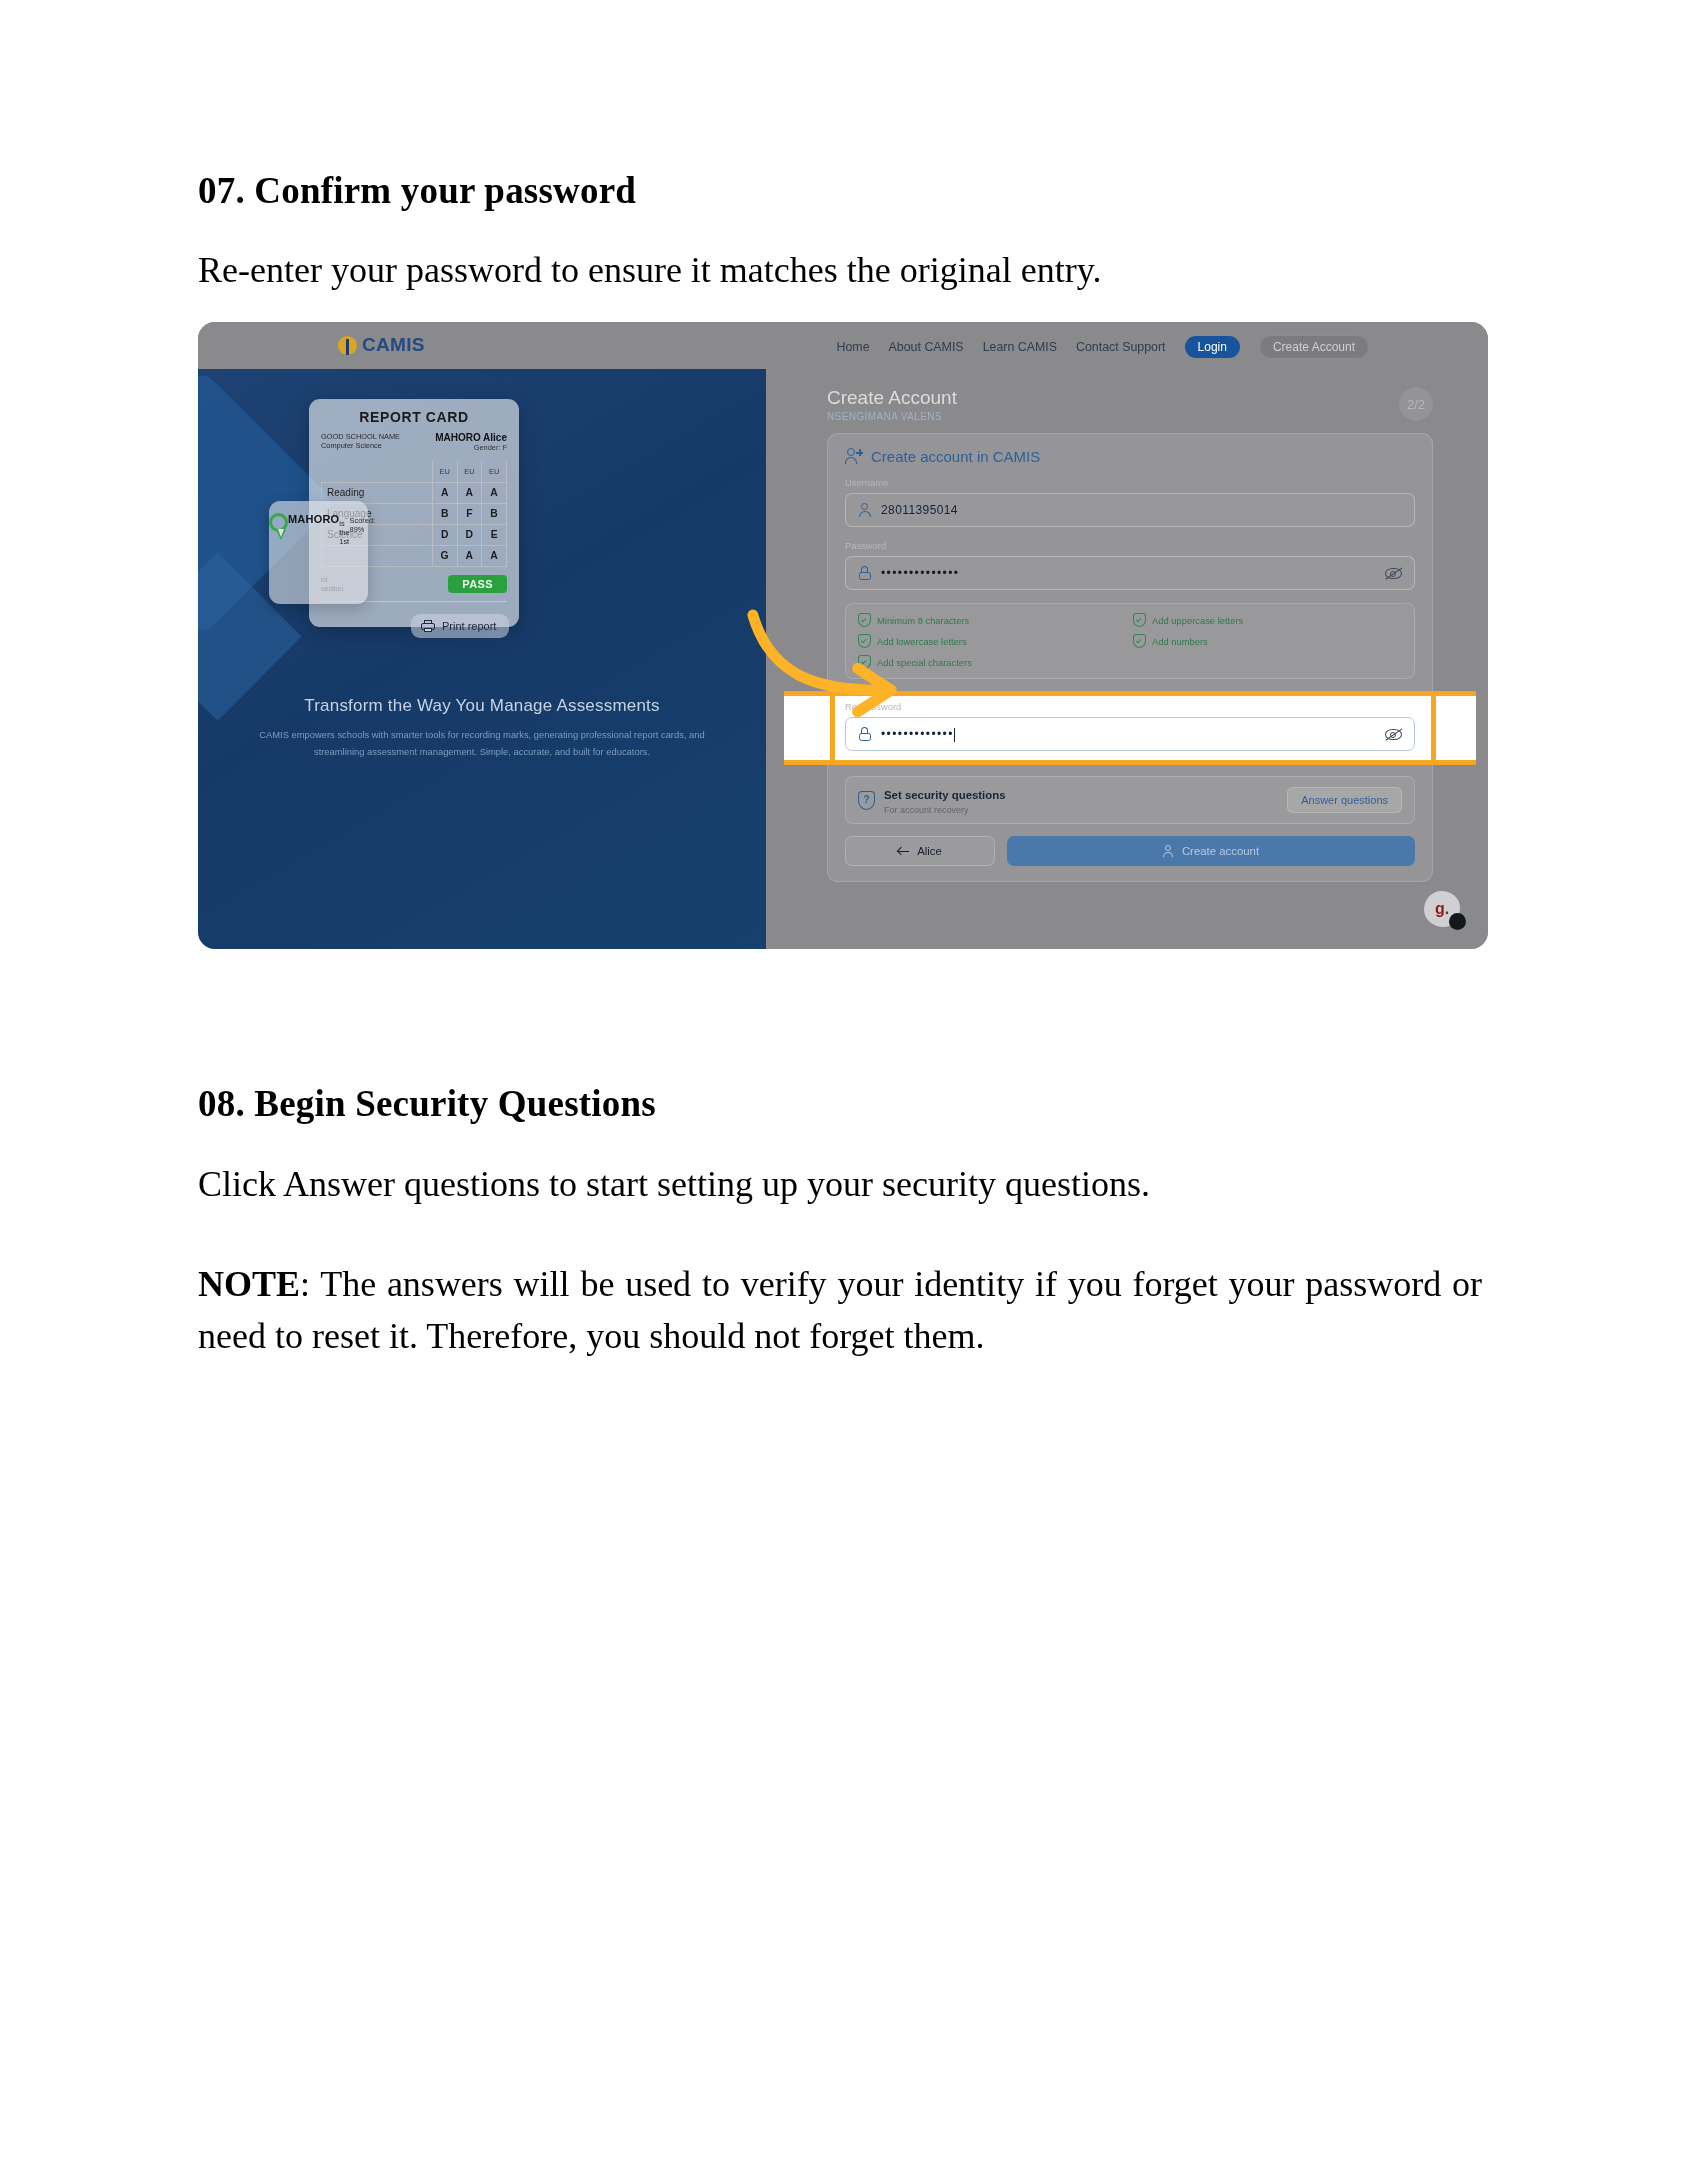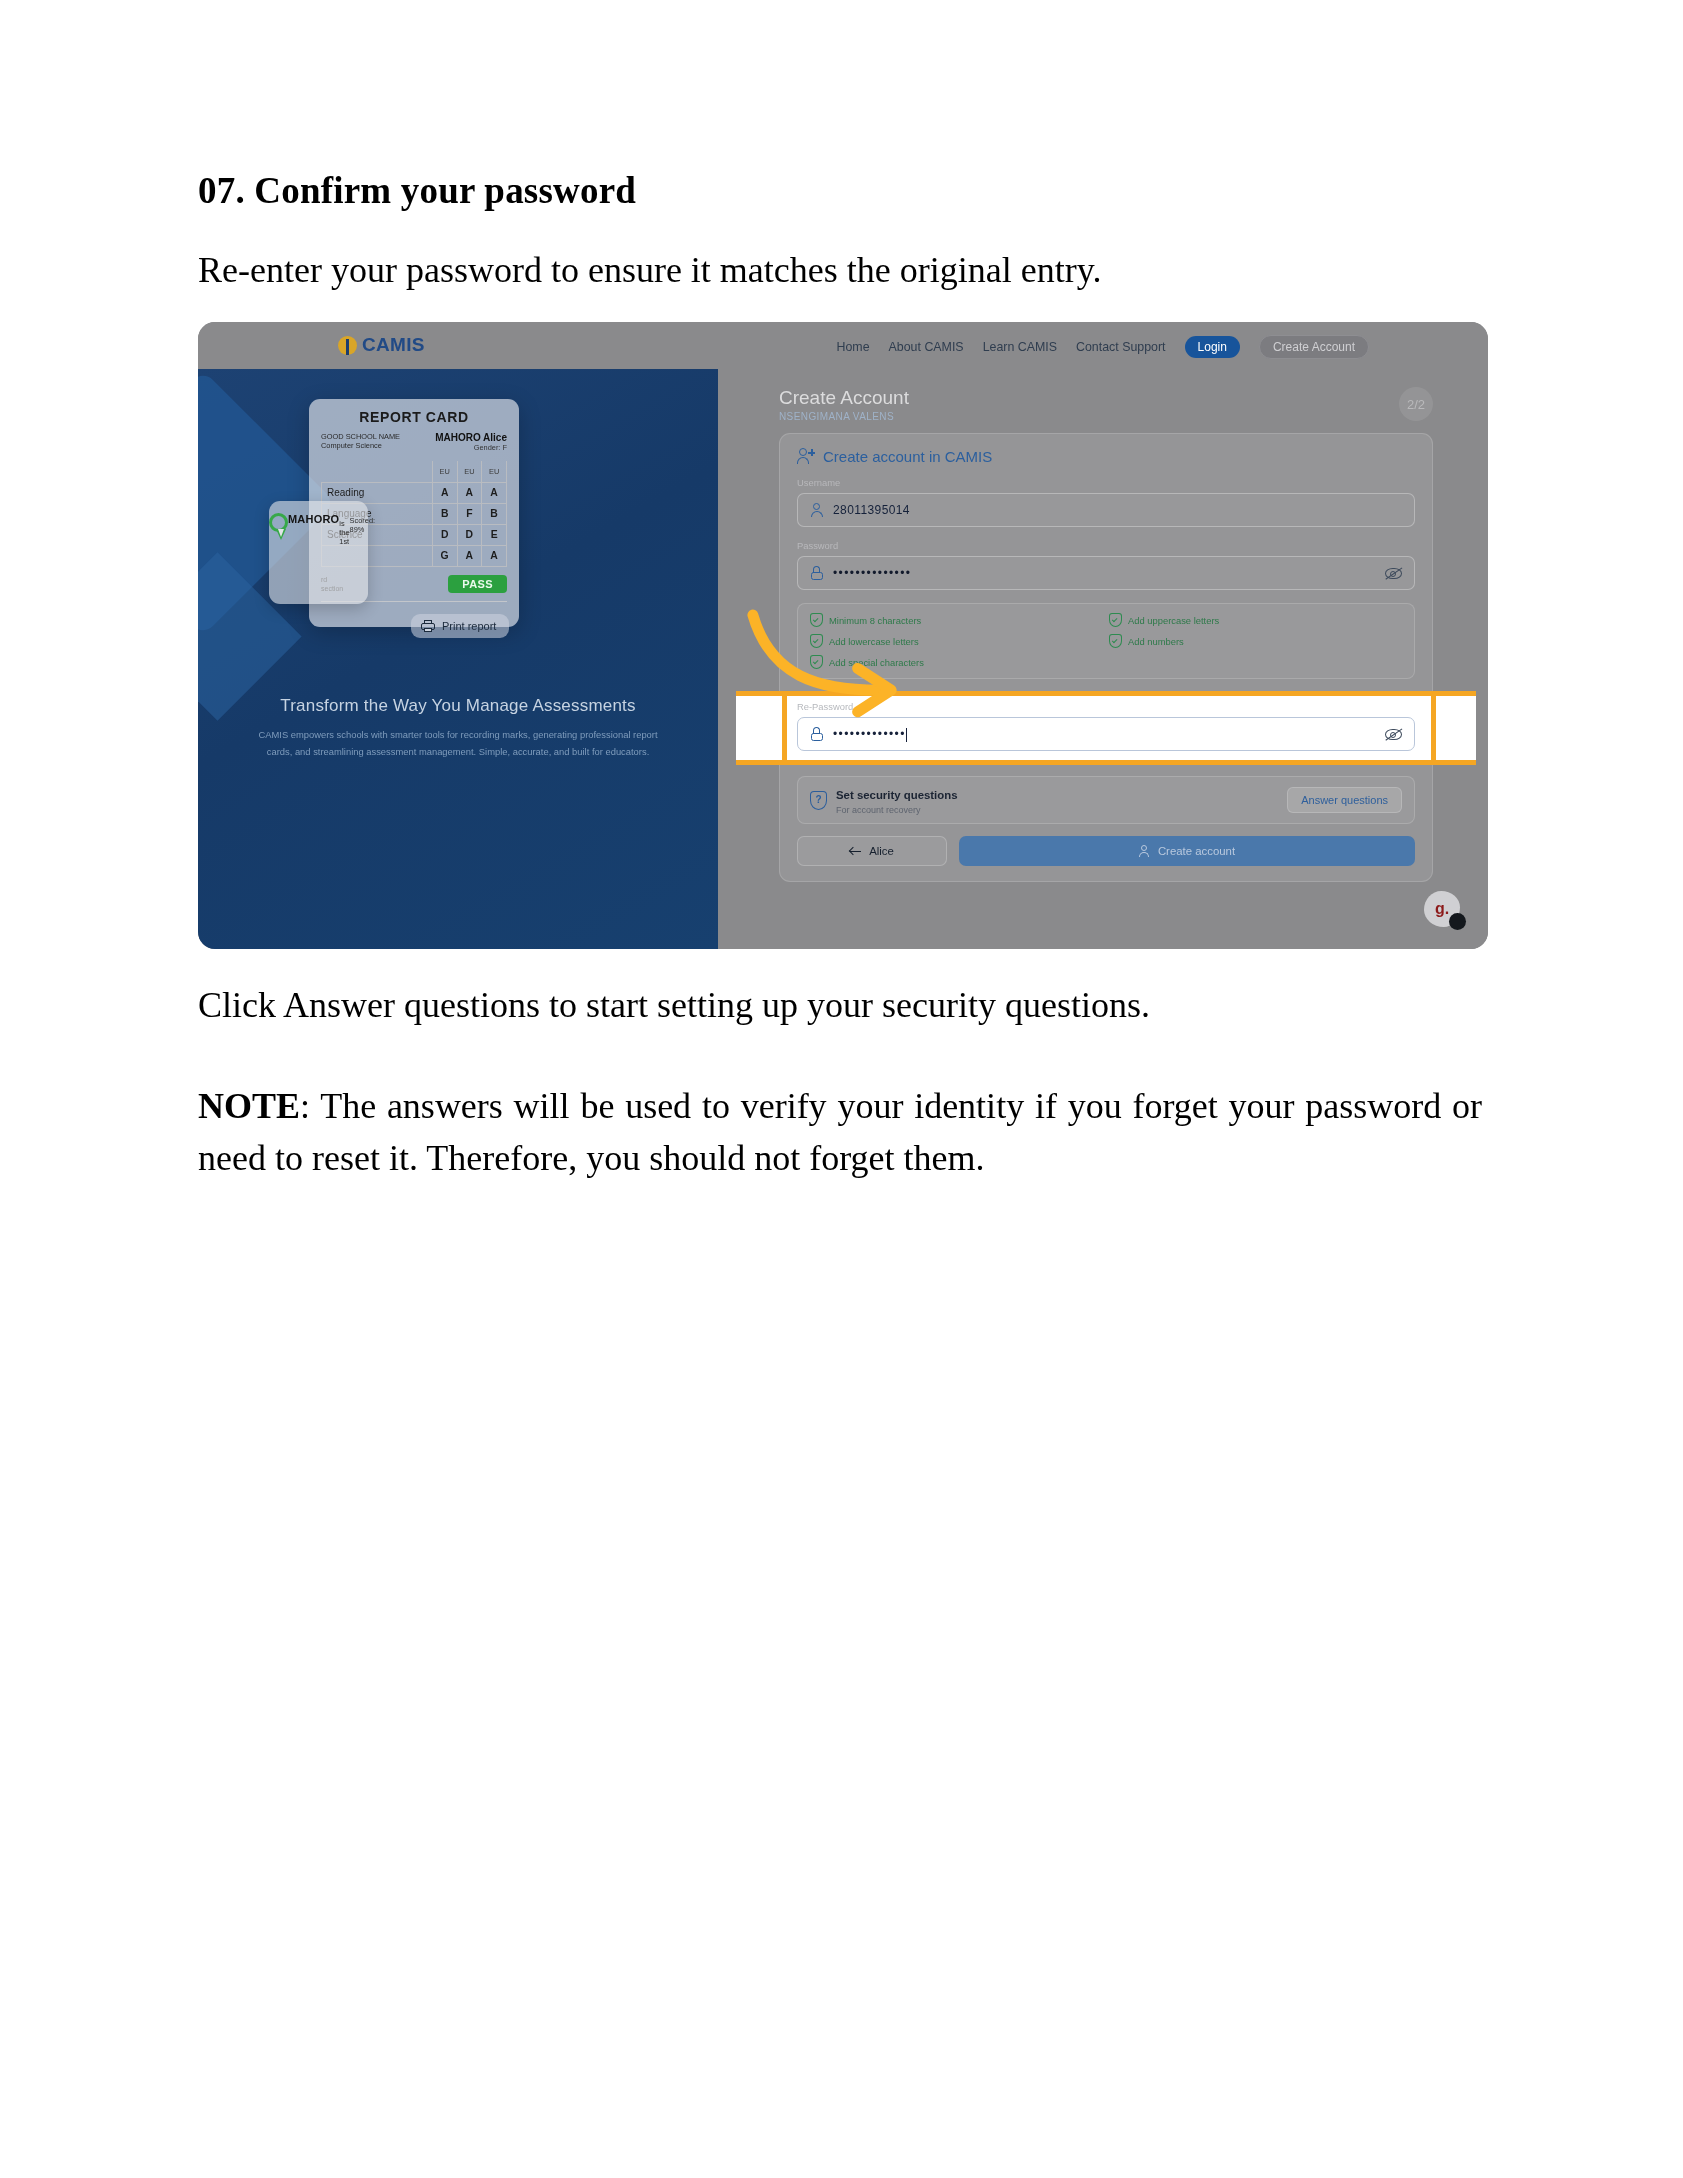--- a/index.html
+++ b/index.html
@@ -91,21 +91,21 @@
 
   .shot-body {
     position: absolute; left:0; top:47px;
     width:100%; height: 580px;
     display:flex;
   }
 
   
   .hero {
     position: relative;
-    width: 520px; height: 100%;
+    width: 568px; height: 100%;
     background: linear-gradient(150deg,#1d4273 0%, #163a68 45%, #17406f 100%);
     overflow: hidden;
   }
   .hero-shape {
     position:absolute; left:-89px; top:40px;
     width:188px; height:188px;
     background:#21558f; opacity:.85;
     transform: rotate(45deg);
     border-radius: 14px;
   }
@@ -773,20 +773,21 @@
           </div>
         </div>
       </div>
 
       <svg class="anno-arrow" viewBox="0 0 170 120">
         <path d="M12 16 C 30 78, 78 92, 140 92" stroke="#fcb327" stroke-width="11" fill="none" stroke-linecap="round"></path>
         <path d="M118 70 L 152 92 L 118 114" stroke="#fcb327" stroke-width="11" fill="none" stroke-linecap="round" stroke-linejoin="round"></path>
       </svg>
     </div>
 
+    <h2 class="step-heading" style="margin-top:132px;">08. Begin Security Questions</h2>
 
     <p class="step-body" style="margin-top:30px; width:1188px;">Click Answer questions to start setting up your security questions.</p>
 
     <p class="step-body justified" style="margin-top:48px; width:1284px;">
       <span class="bold">NOTE</span><span>: The answers will be used to verify your identity if you forget your password or need to reset it. Therefore, you should not forget them.</span>
     </p>
 
   </div>
 </div>
 

